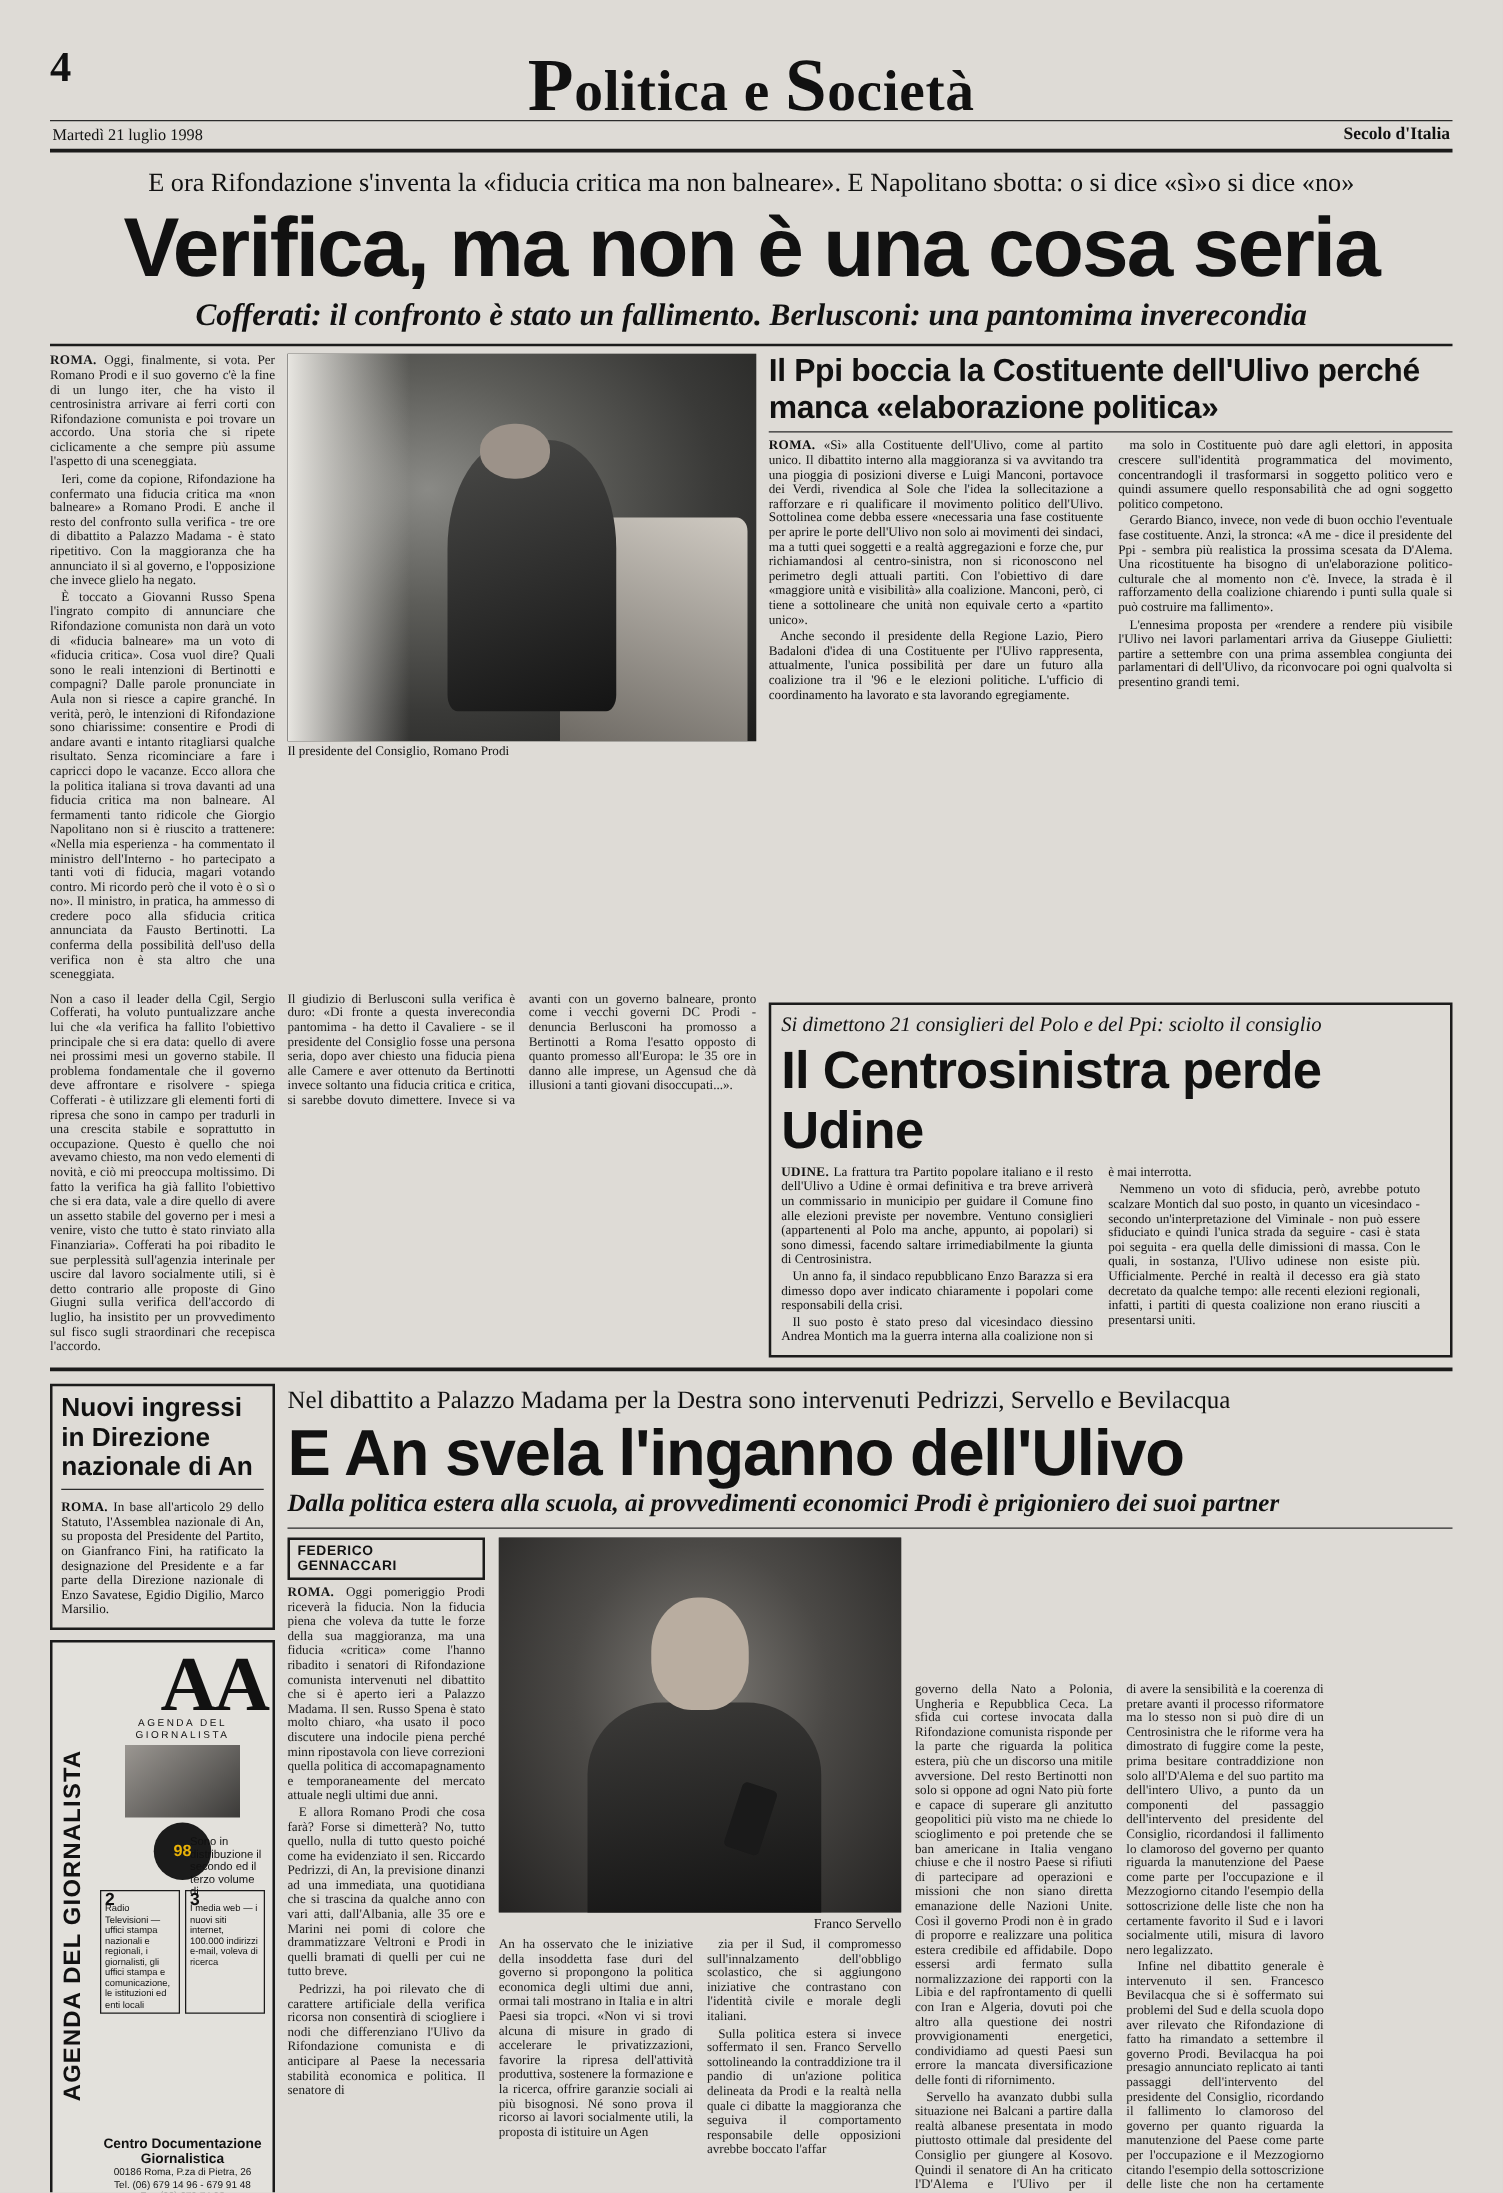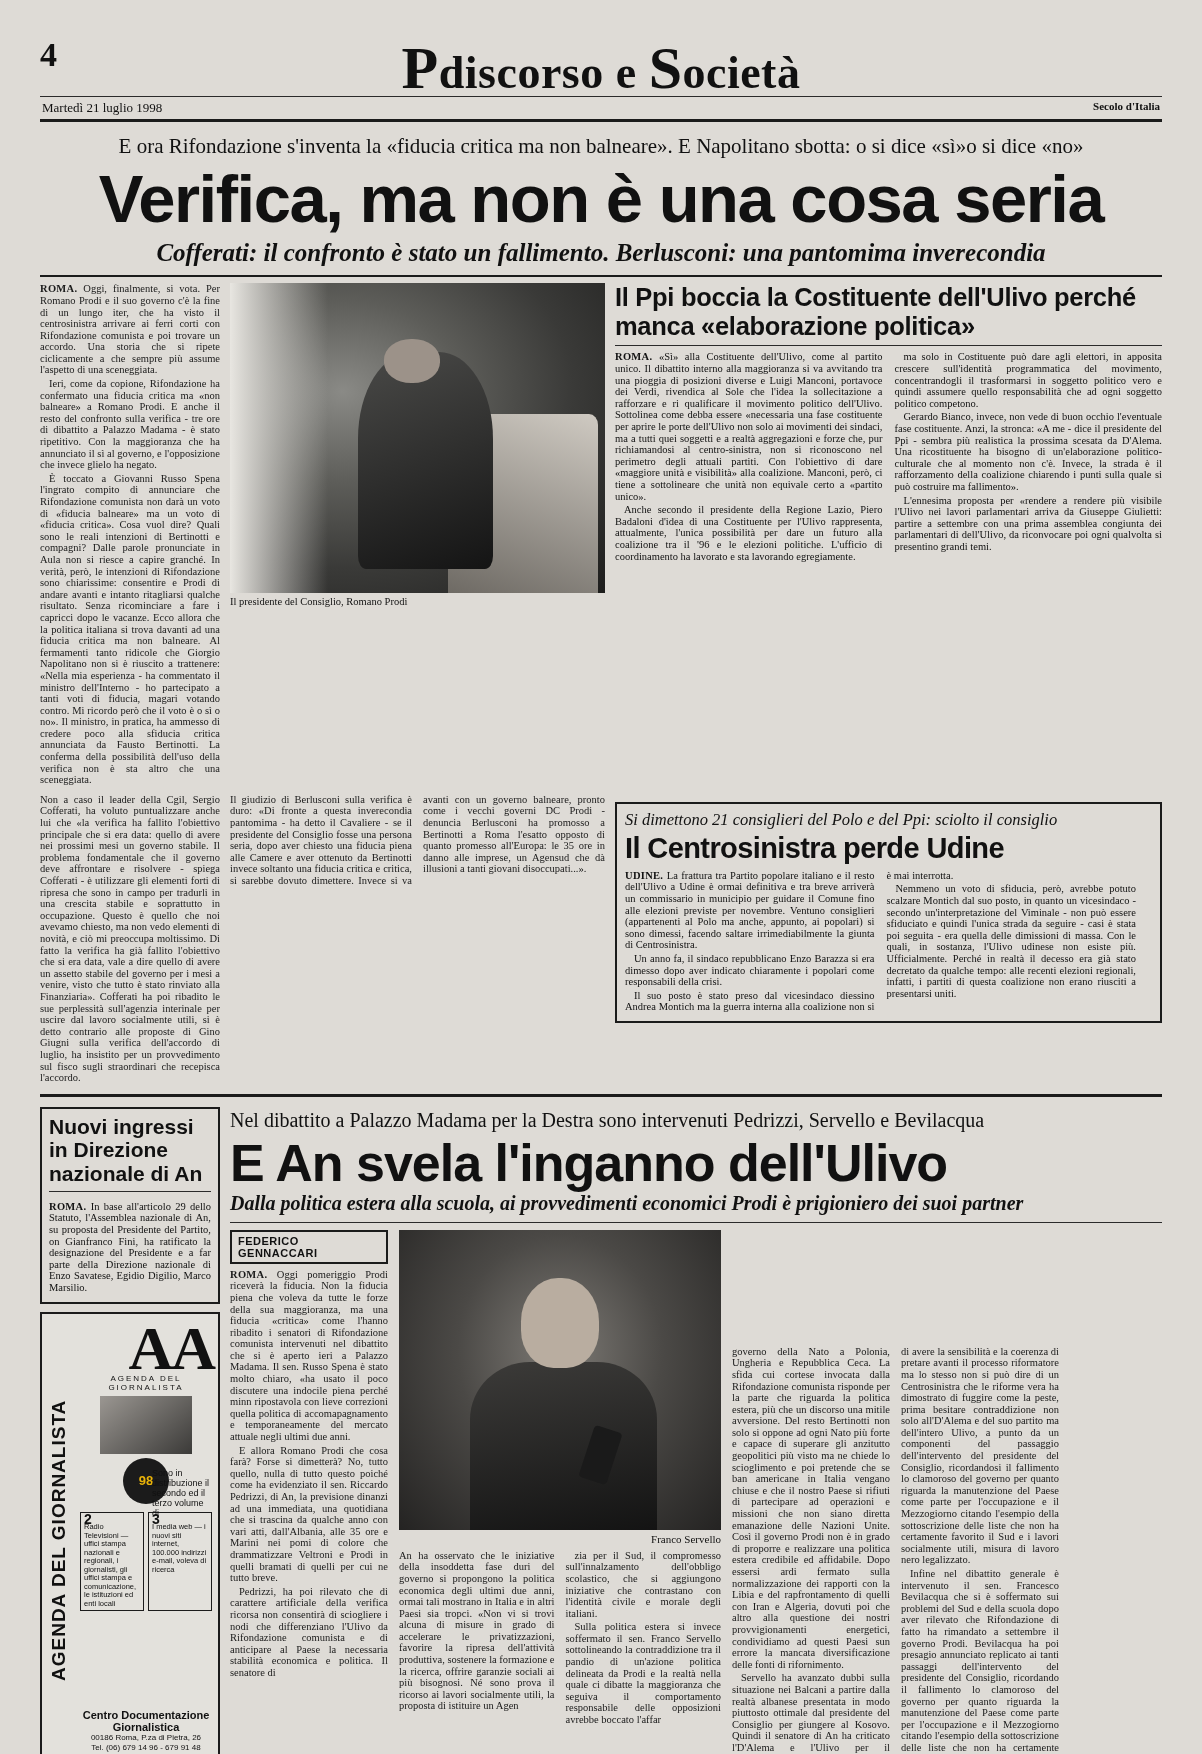--- a/index.html
+++ b/index.html
@@ -41,21 +41,21 @@
     letter-spacing:0.5px;
     padding-top:4px;
   }
   .masthead-title .cap{font-size:60px;}
   .rule-thin{border-top:1px solid #2b2b2b;margin-top:4px;}
   .dateline{
     display:flex;justify-content:space-between;
     font-size:13px;padding:3px 2px 3px 2px;
     font-family:"Liberation Serif",serif;
   }
-  .dateline .right{font-weight:bold;font-size:11px;}
+  .dateline .right{font-weight:bold;font-size:14px;}
   .rule-thick{border-top:3px solid #1b1b1b;}
 
   
   .kicker{
     text-align:center;
     font-size:21px;
     padding:12px 10px 4px 10px;
     font-family:"Liberation Serif",serif;
   }
   .headline{
@@ -152,21 +152,21 @@
     padding:6px 24px 8px 8px;
     margin-top:8px;
   }
   .box-kicker{
     font-style:italic;font-size:16.5px;
     padding-bottom:2px;
     font-family:"Liberation Serif",serif;
   }
   .box-head{
     font-family:"Liberation Sans",sans-serif;
-    font-weight:bold;font-size:29px;
+    font-weight:bold;font-size:42px;
     letter-spacing:-0.6px;
     padding-bottom:5px;
   }
 
   
   .bottom{
     margin-top:10px;
   }
   .bottom-grid{display:flex;gap:10px;}
   .left-rail{width:180px;}
@@ -289,21 +289,21 @@
 </style>
 </head>
 <body>
 
 <div class="page">
 <div class="inner">
 
   <div class="masthead">
     <div class="folio">4</div>
     <div class="masthead-title">
-      <span class="cap">P</span><span>discorso e </span><span class="cap">S</span><span>ocietà</span>
+      <span class="cap">P</span><span>olitica e </span><span class="cap">S</span><span>ocietà</span>
     </div>
   </div>
   <div class="rule-thin"></div>
   <div class="dateline">
     <span>Martedì 21 luglio 1998</span>
     <span class="right">Secolo d'Italia</span>
   </div>
   <div class="rule-thick"></div>
 
   <div class="kicker">E ora Rifondazione s'inventa la «fiducia critica ma non balneare». E Napolitano sbotta: o si dice «sì»o si dice «no»</div>

